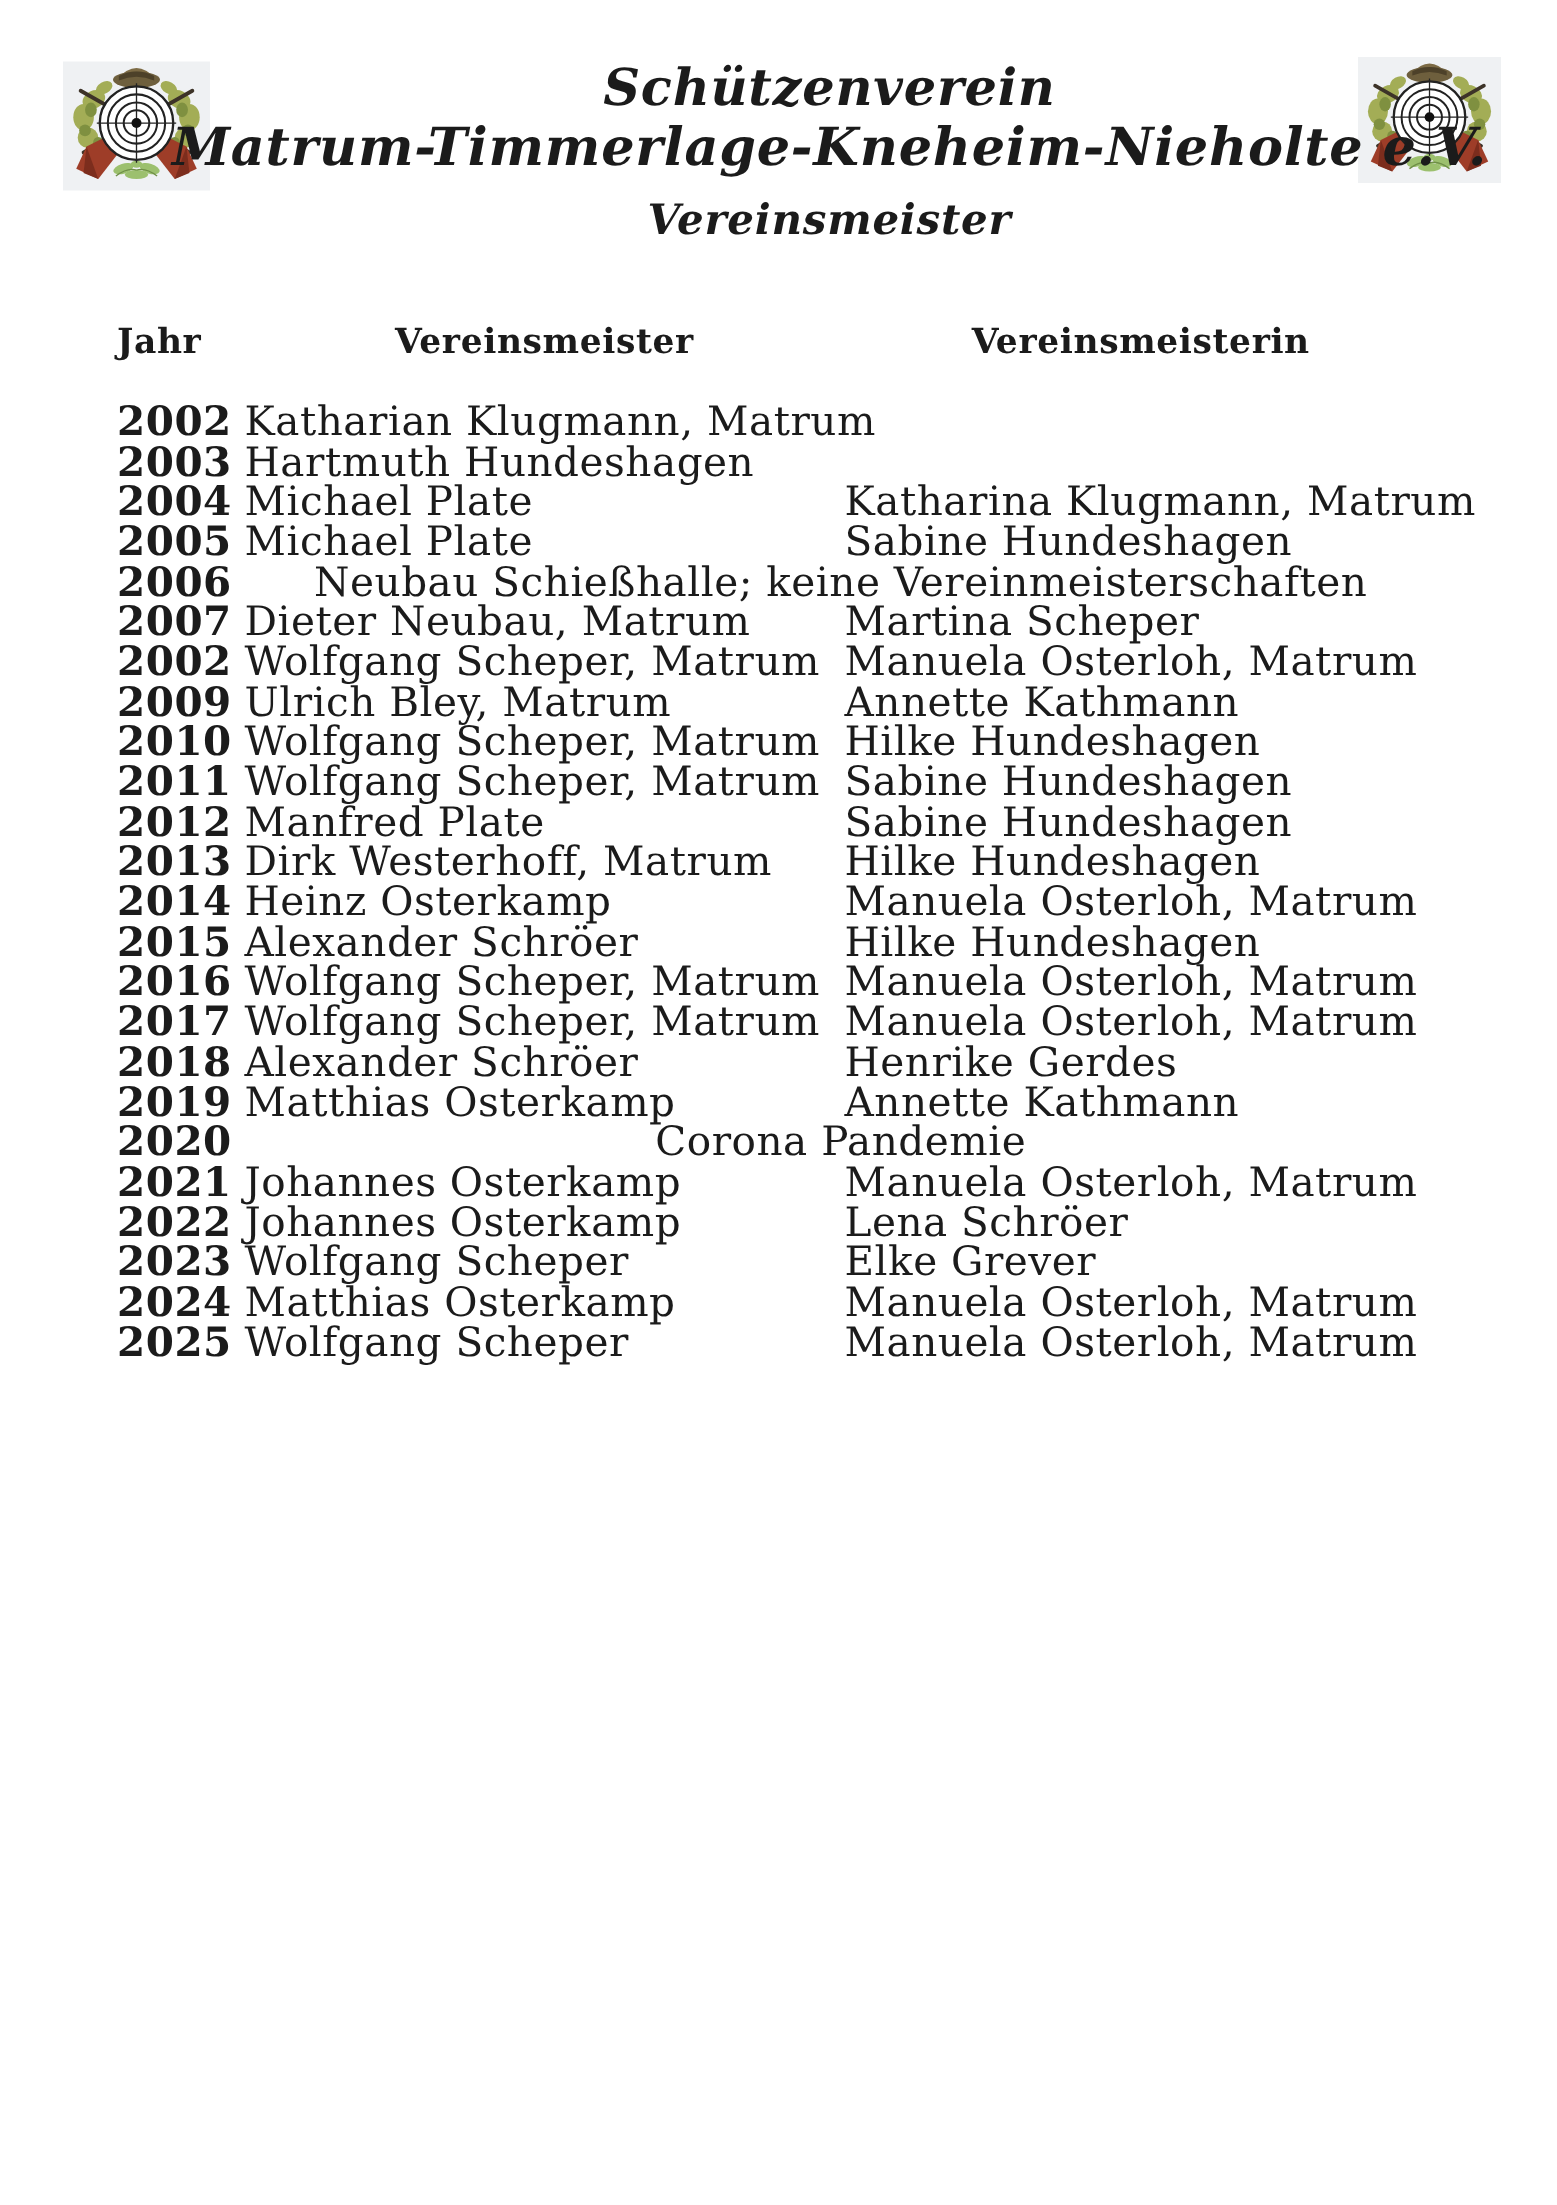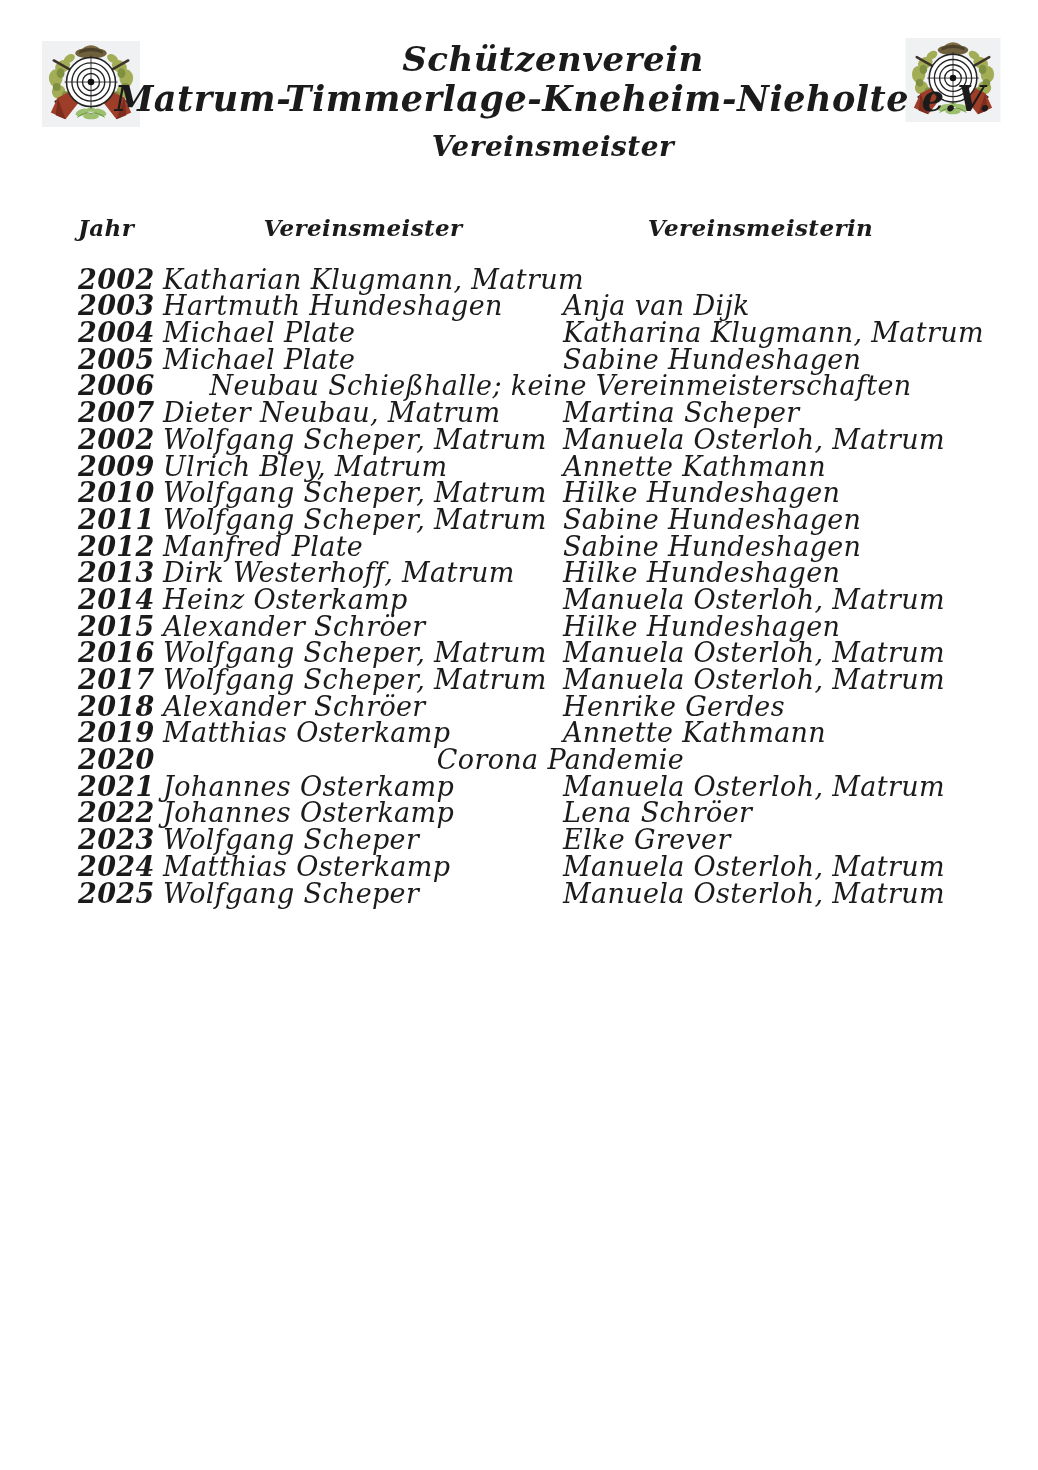--- a/index.html
+++ b/index.html
@@ -18,21 +18,21 @@
   
   .doc-header{
     position:absolute;left:0;top:40px;width:100%;text-align:center;
     font-style:italic;font-weight:bold;letter-spacing:0.5px;padding-left:34px;
   }
   .title-1{font-size:34px;line-height:39px;}
   .title-2{font-size:35px;line-height:39px;}
   .title-3{font-size:28px;margin-top:12px;}
 
   
-  .thead,.row{display:flex;align-items:flex-end;font-style:italic;}
+  .thead,.row{display:flex;align-items:center;}
   .thead{
     position:absolute;top:214px;left:0;width:100%;
     font-weight:bold;font-size:23px;letter-spacing:0.4px;
   }
   .tbody{position:absolute;top:268px;left:0;width:100%;}
   .row{height:26.7px;font-size:27px;letter-spacing:0.35px;}
   .c-year{flex:0 0 85px;margin-left:78px;font-weight:bold;}
   .c-m{flex:0 0 400px;}
   .c-f{flex:1 1 auto;}
   .thead .c-m{text-align:center;}
@@ -134,21 +134,20 @@
 
   <div class="tbody">
   <div class="row">
     <div class="c-year">2002</div>
     <div class="c-f">Katharian Klugmann, Matrum</div>
   </div>
 
   <div class="row">
     <div class="c-year">2003</div>
     <div class="c-m">Hartmuth Hundeshagen</div>
-    <div class="c-f">Anja van Dijk</div>
   </div>
 
   <div class="row">
     <div class="c-year">2004</div>
     <div class="c-m">Michael Plate</div>
     <div class="c-f">Katharina Klugmann, Matrum</div>
   </div>
 
   <div class="row">
     <div class="c-year">2005</div>

